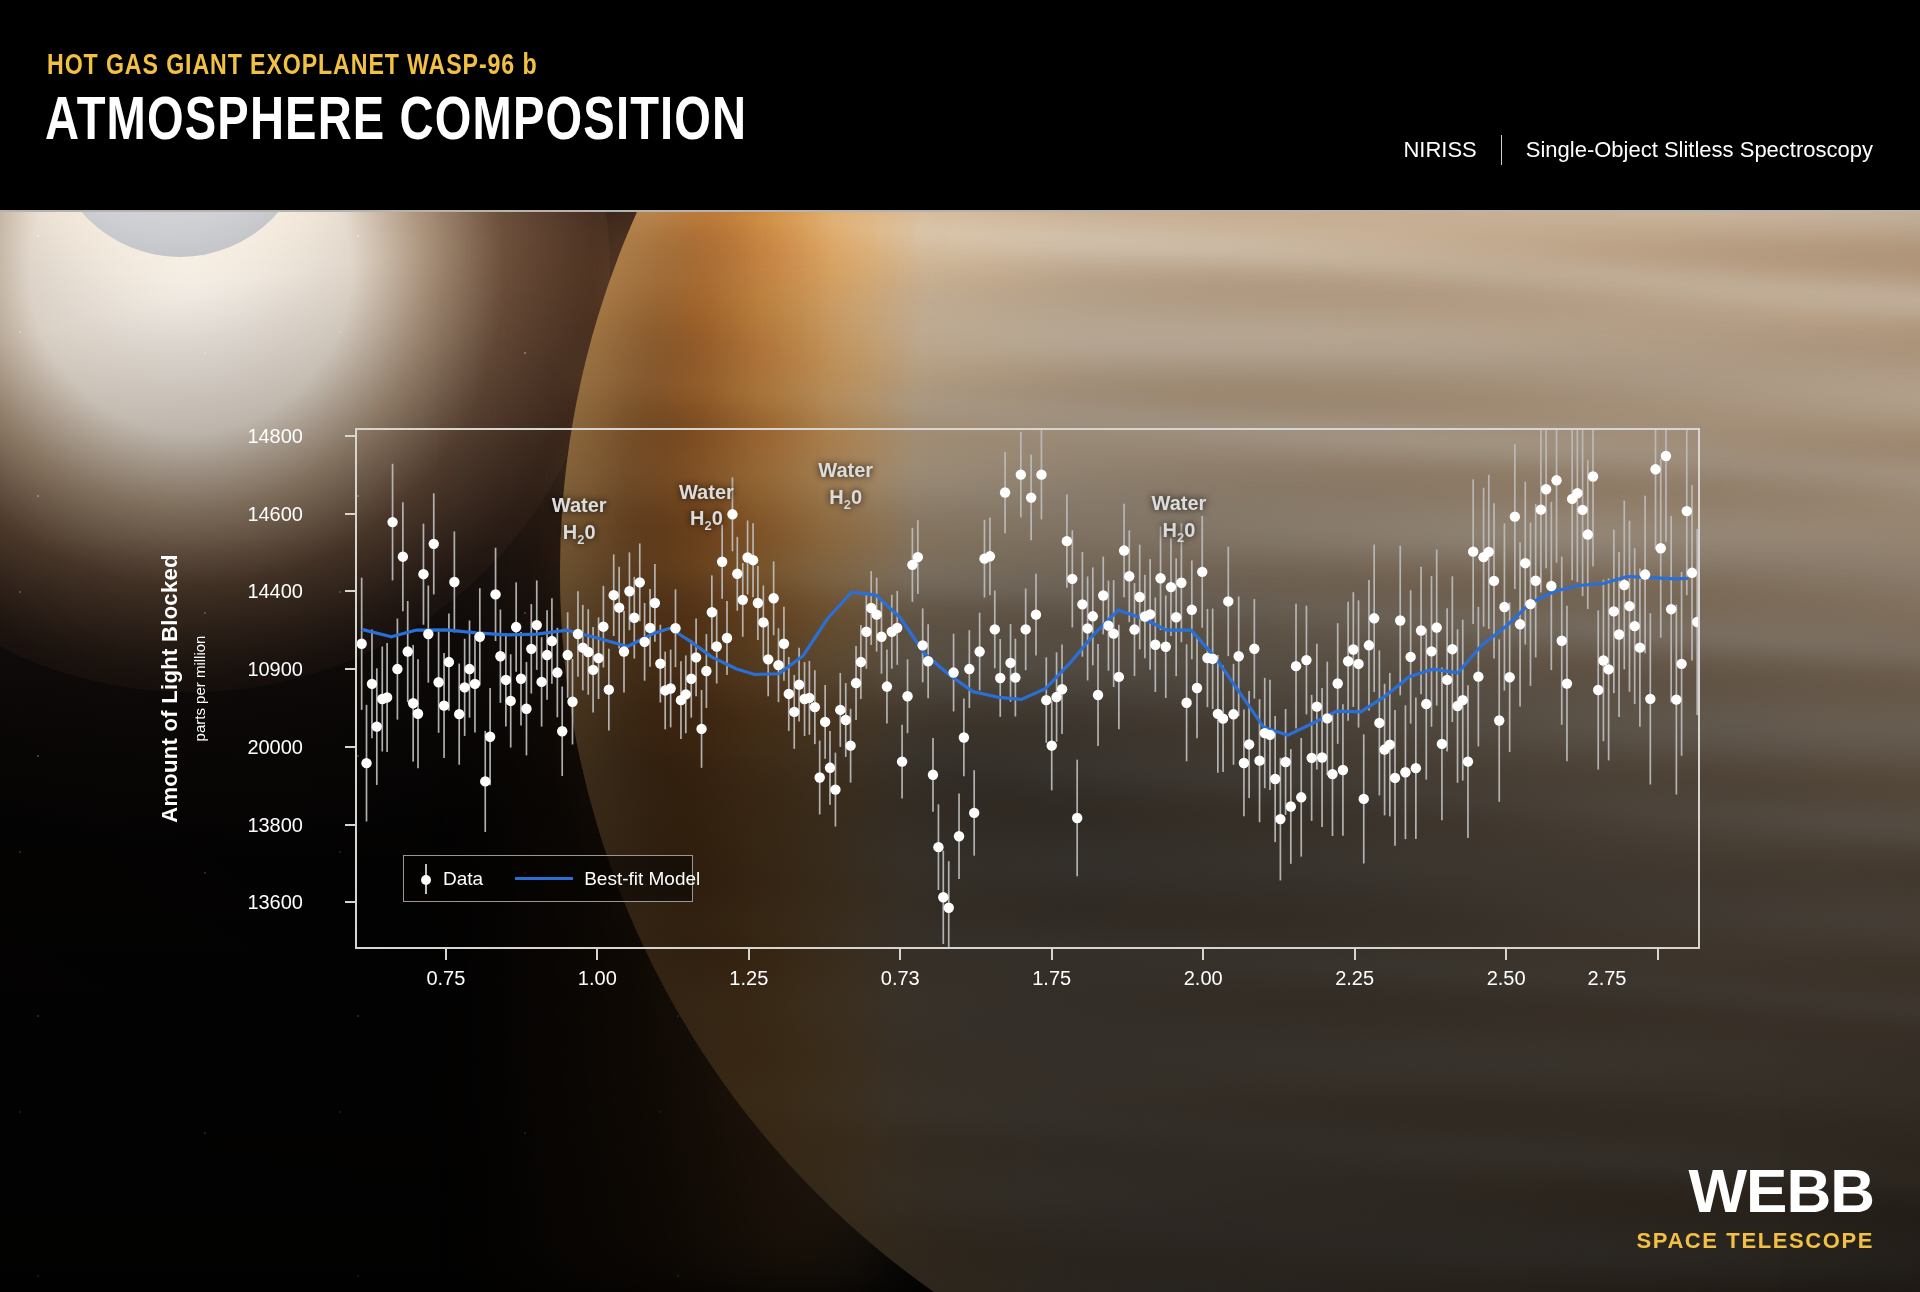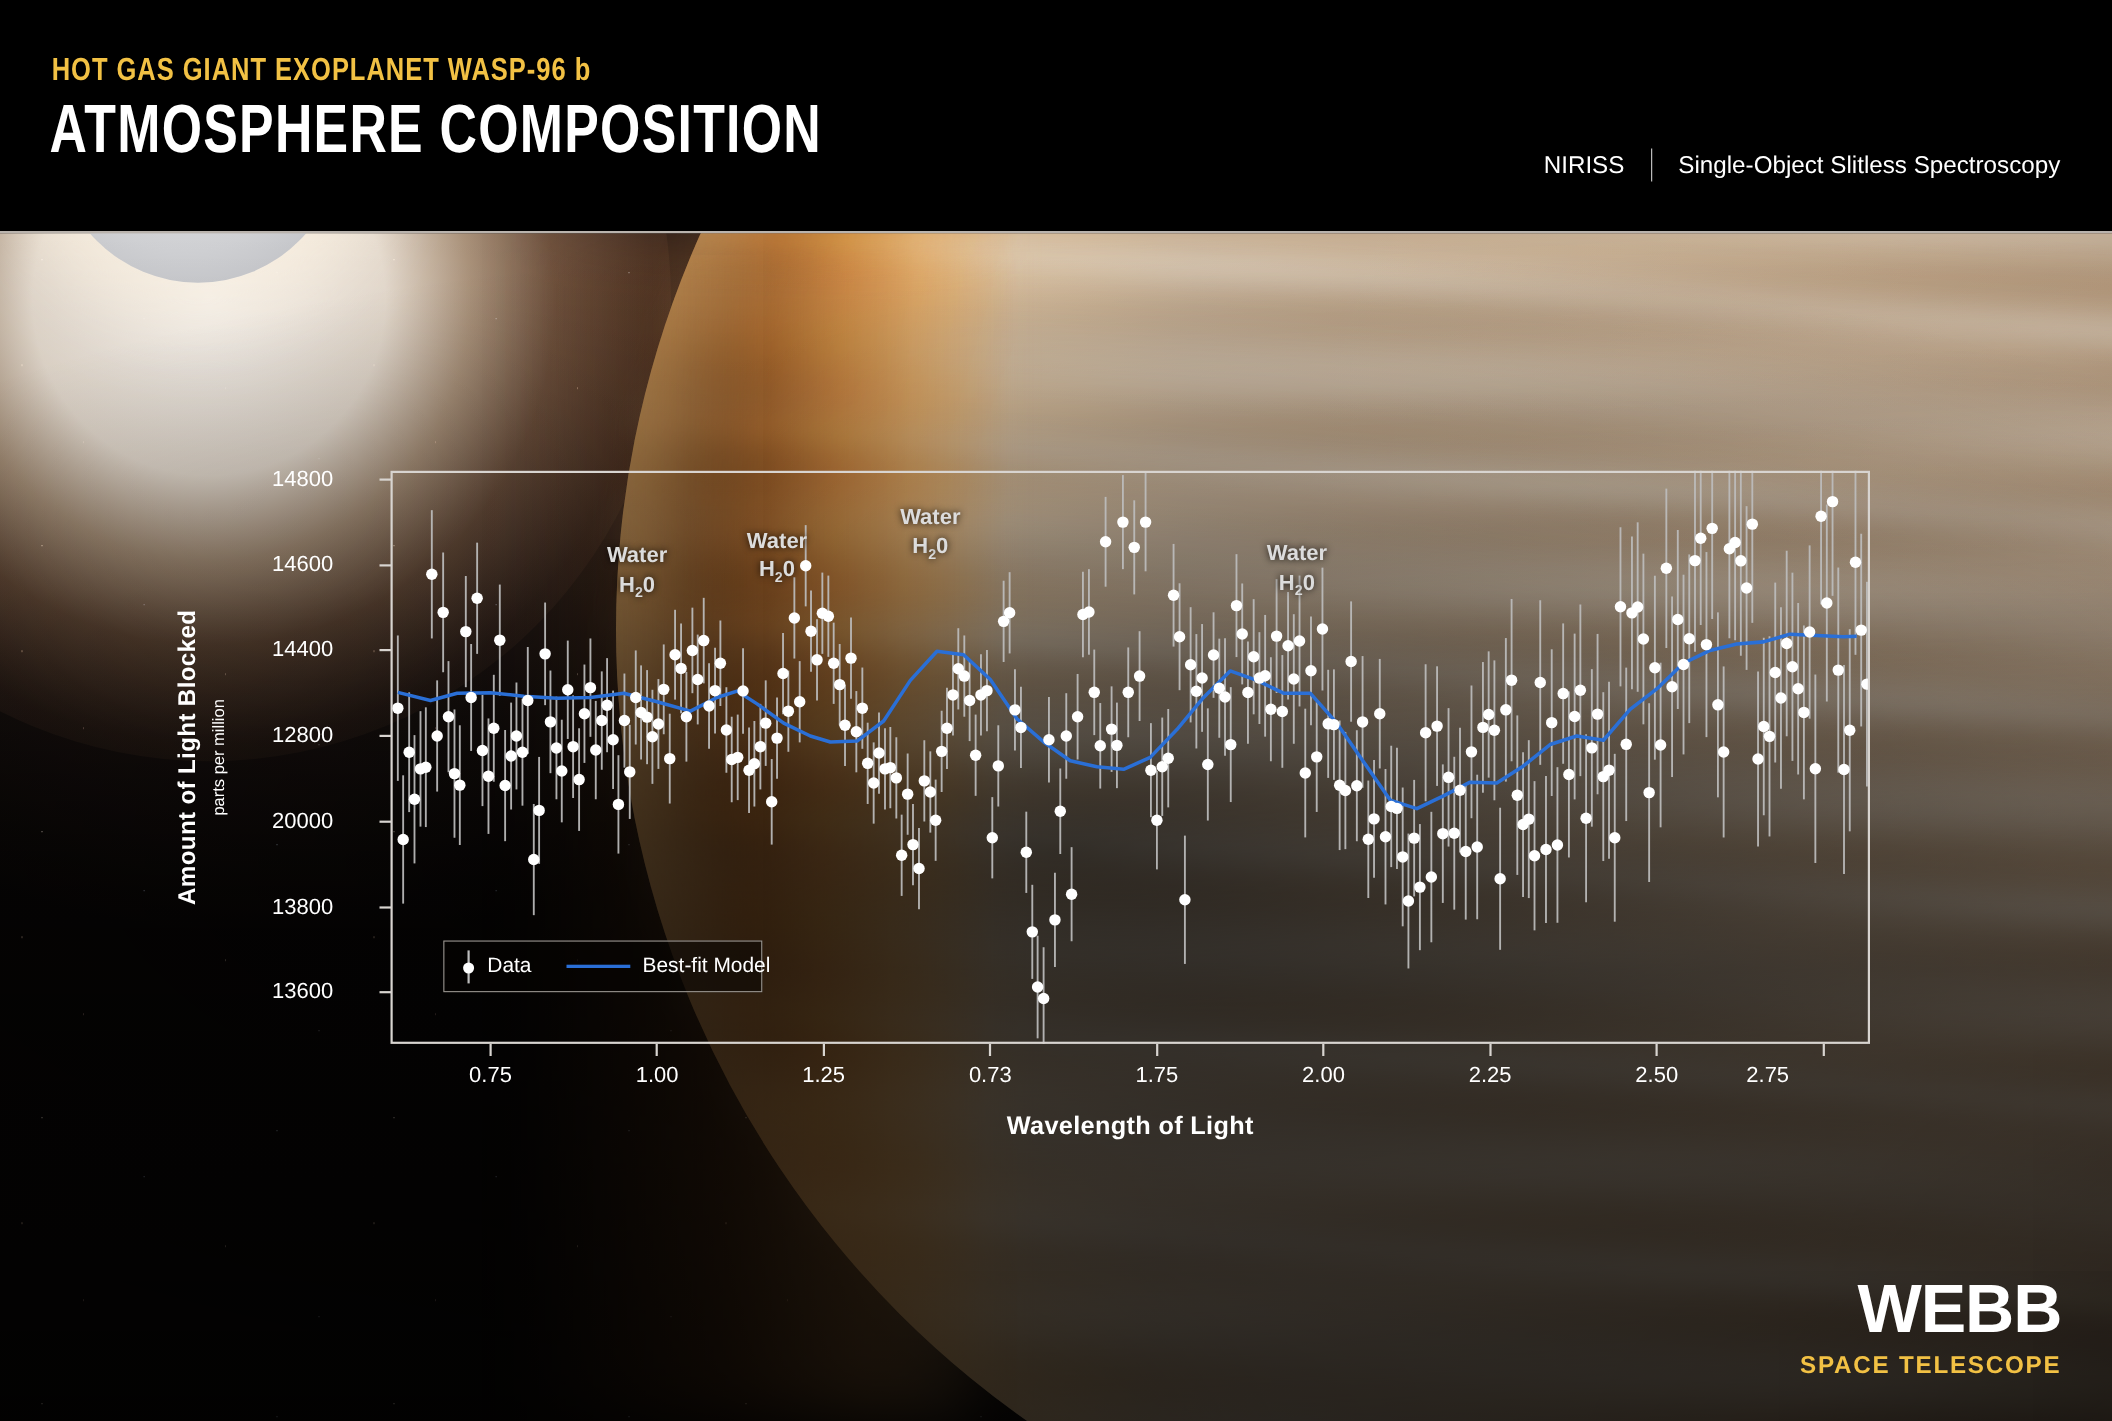--- a/index.html
+++ b/index.html
@@ -172,28 +172,27 @@
   <div id="ytitle-wrap">
     <div id="ytitle">
       <span id="ytitle-main">Amount of Light Blocked</span>
     </div>
   </div>
   <div id="ysub-wrap">
     <div id="ysub">parts per million</div>
   </div>
 
   <div id="xtitle">
-    <div id="xtitle-main">Wavelength of Light</div>
   </div>
 
   <div id="ylabels">
       <div class="ytick-label" style="top: 7.77612px;">14800</div>
       <div class="ytick-label" style="top: 85.5373px;">14600</div>
       <div class="ytick-label" style="top: 163.299px;">14400</div>
-      <div class="ytick-label" style="top: 241.06px;">12800</div>
+      <div class="ytick-label" style="top: 241.06px;">10900</div>
       <div class="ytick-label" style="top: 318.821px;">20000</div>
       <div class="ytick-label" style="top: 396.582px;">13800</div>
       <div class="ytick-label" style="top: 474.343px;">13600</div>
     </div>
   <div id="xlabels">
       <div class="xtick-mark" style="left: 89.8784px;"></div>
       <div class="xtick-label" style="left: 90.8784px;">0.75</div>
       <div class="xtick-mark" style="left: 241.342px;"></div>
       <div class="xtick-label" style="left: 242.342px;">1.00</div>
       <div class="xtick-mark" style="left: 392.806px;"></div>

